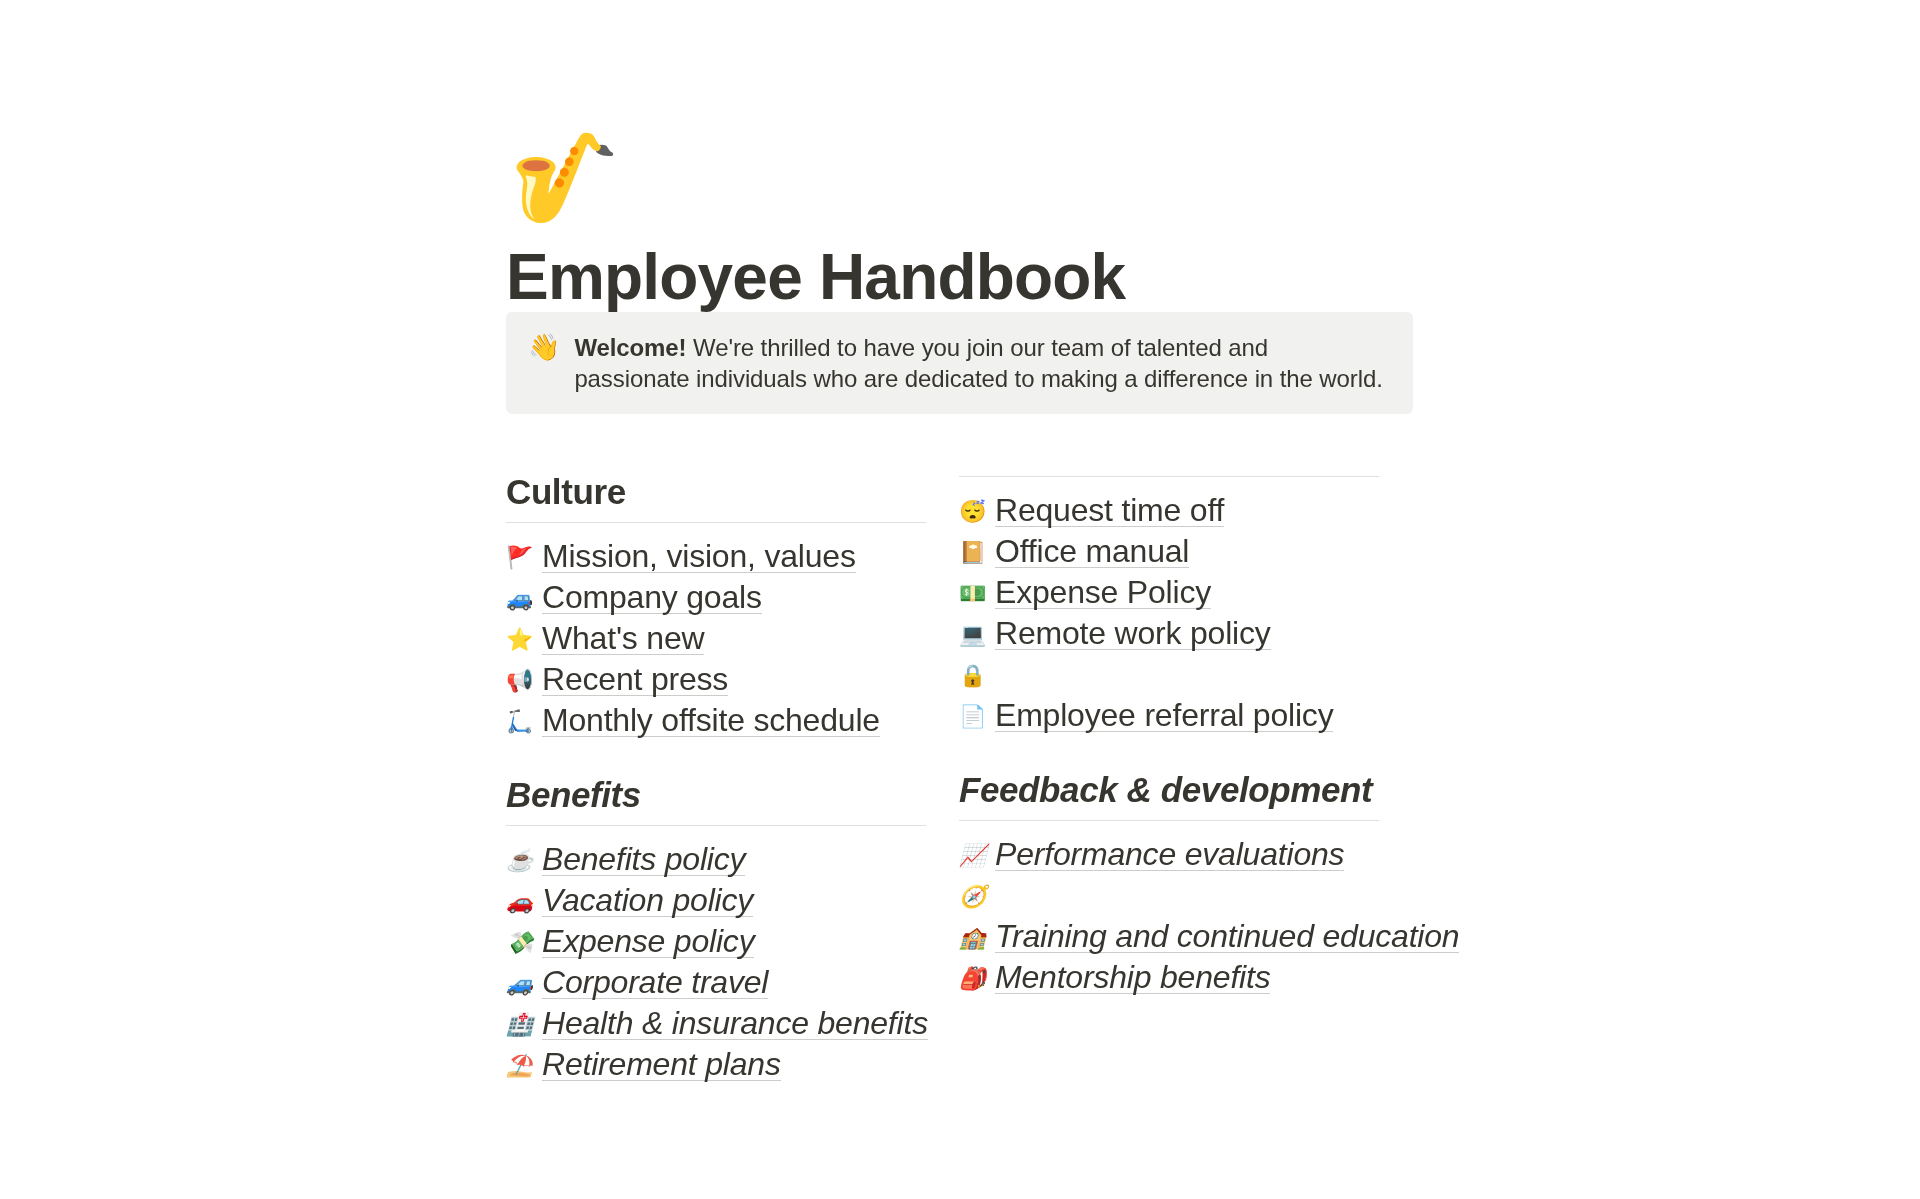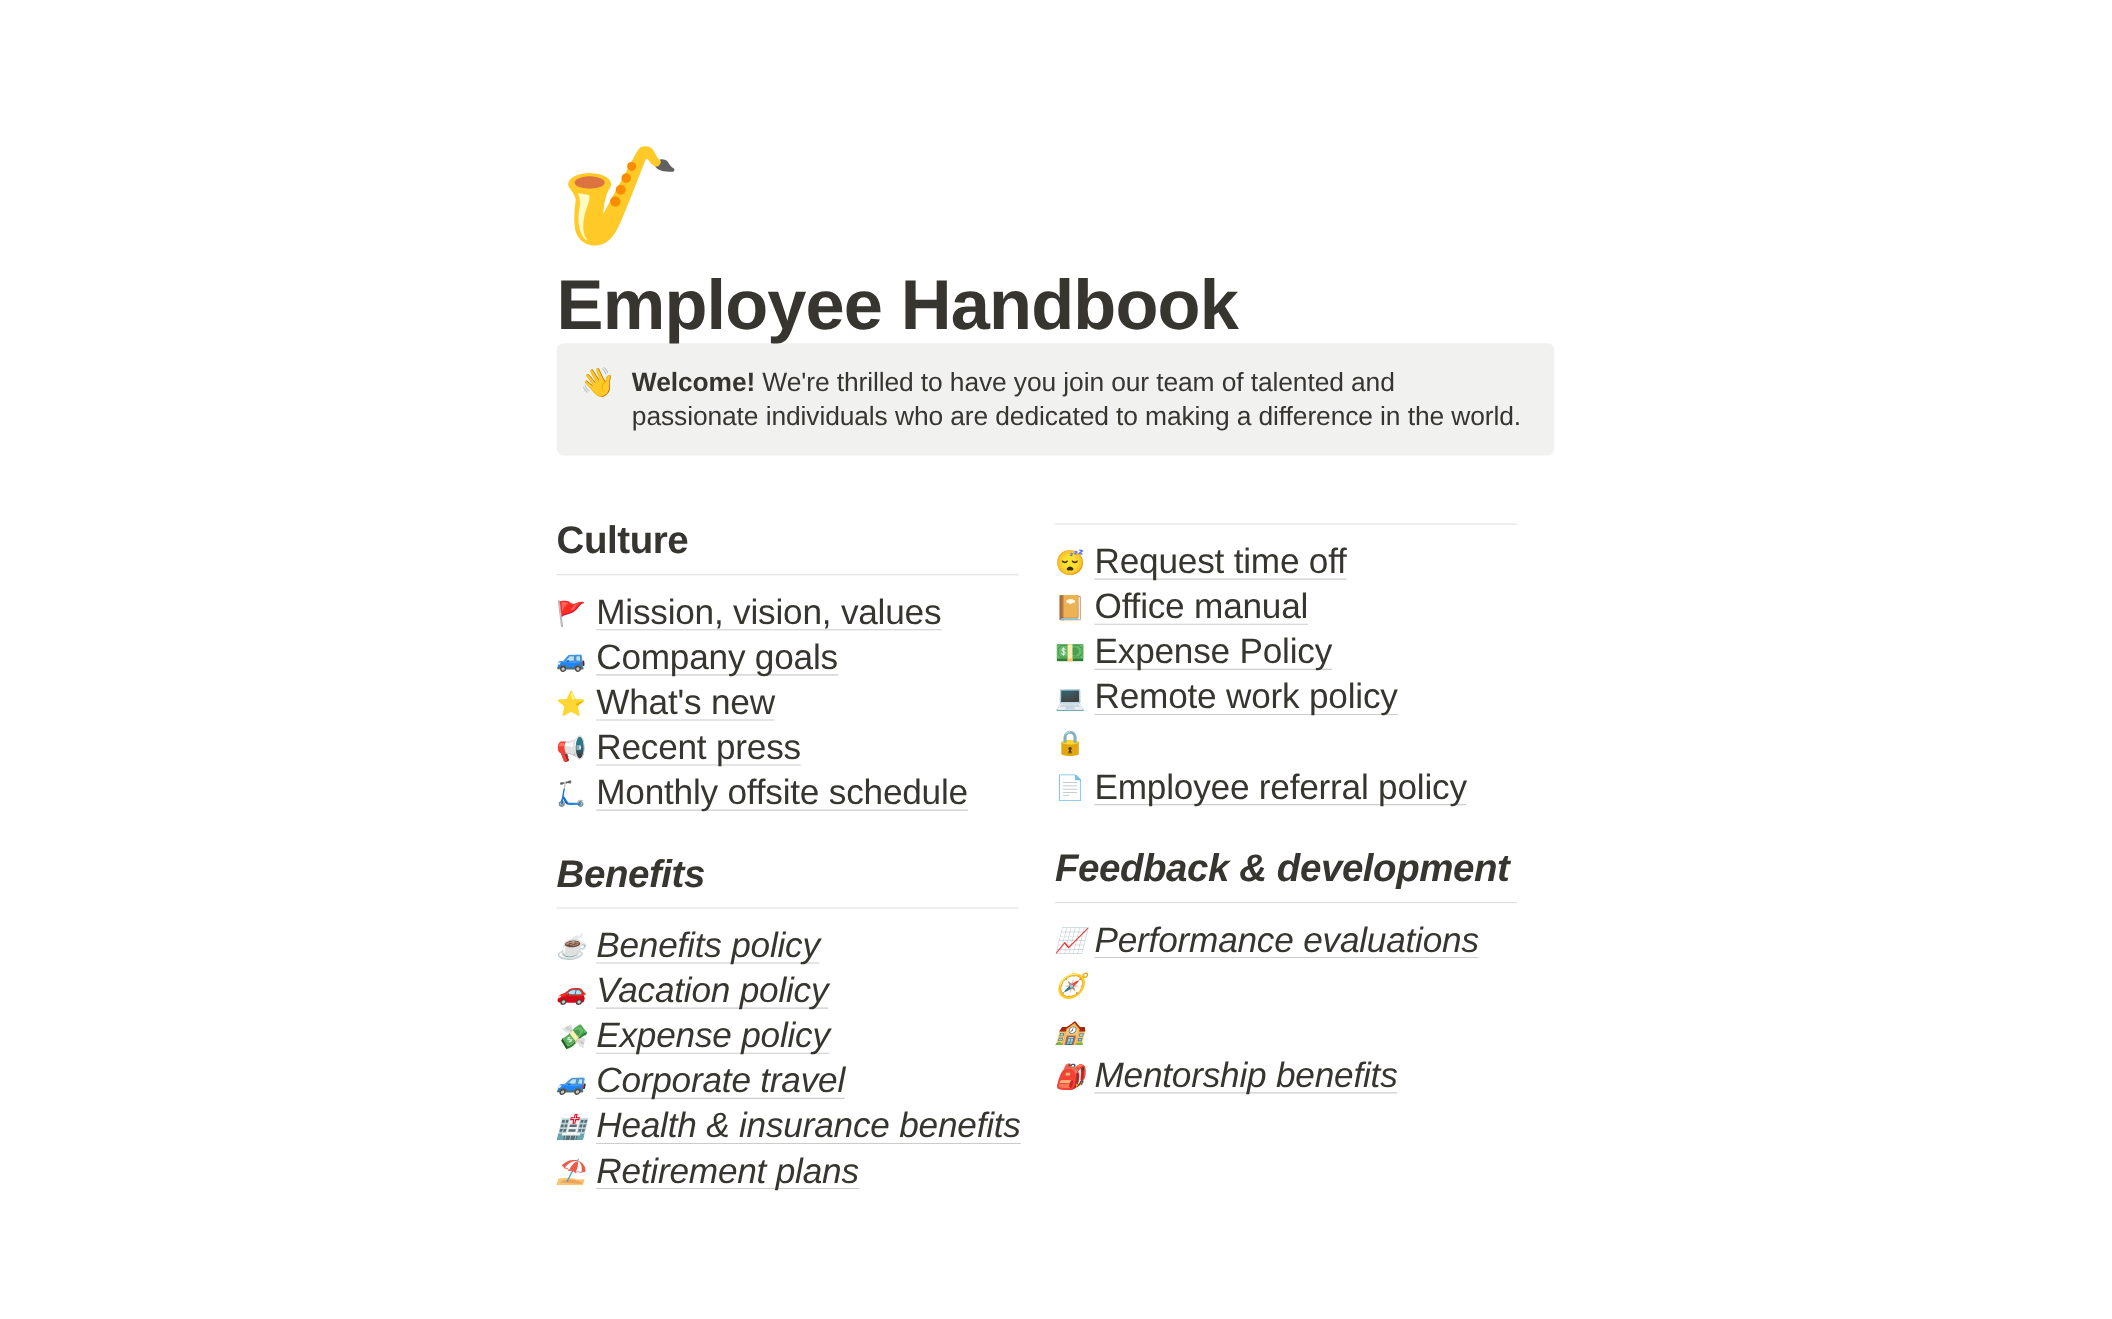--- a/index.html
+++ b/index.html
@@ -181,20 +181,21 @@
         <div class="links">
           <div class="link-row">
             <span class="link-emoji">📈</span>
             <span class="link-label">Performance evaluations</span>
           </div>
           <div class="link-row">
             <span class="link-emoji">🧭</span>
           </div>
           <div class="link-row">
             <span class="link-emoji">🏫</span>
+            <span class="link-label">Training and continued education</span>
           </div>
           <div class="link-row">
             <span class="link-emoji">🎒</span>
             <span class="link-label">Mentorship benefits</span>
           </div>
         </div>
       </div>
 
     </div>
 

